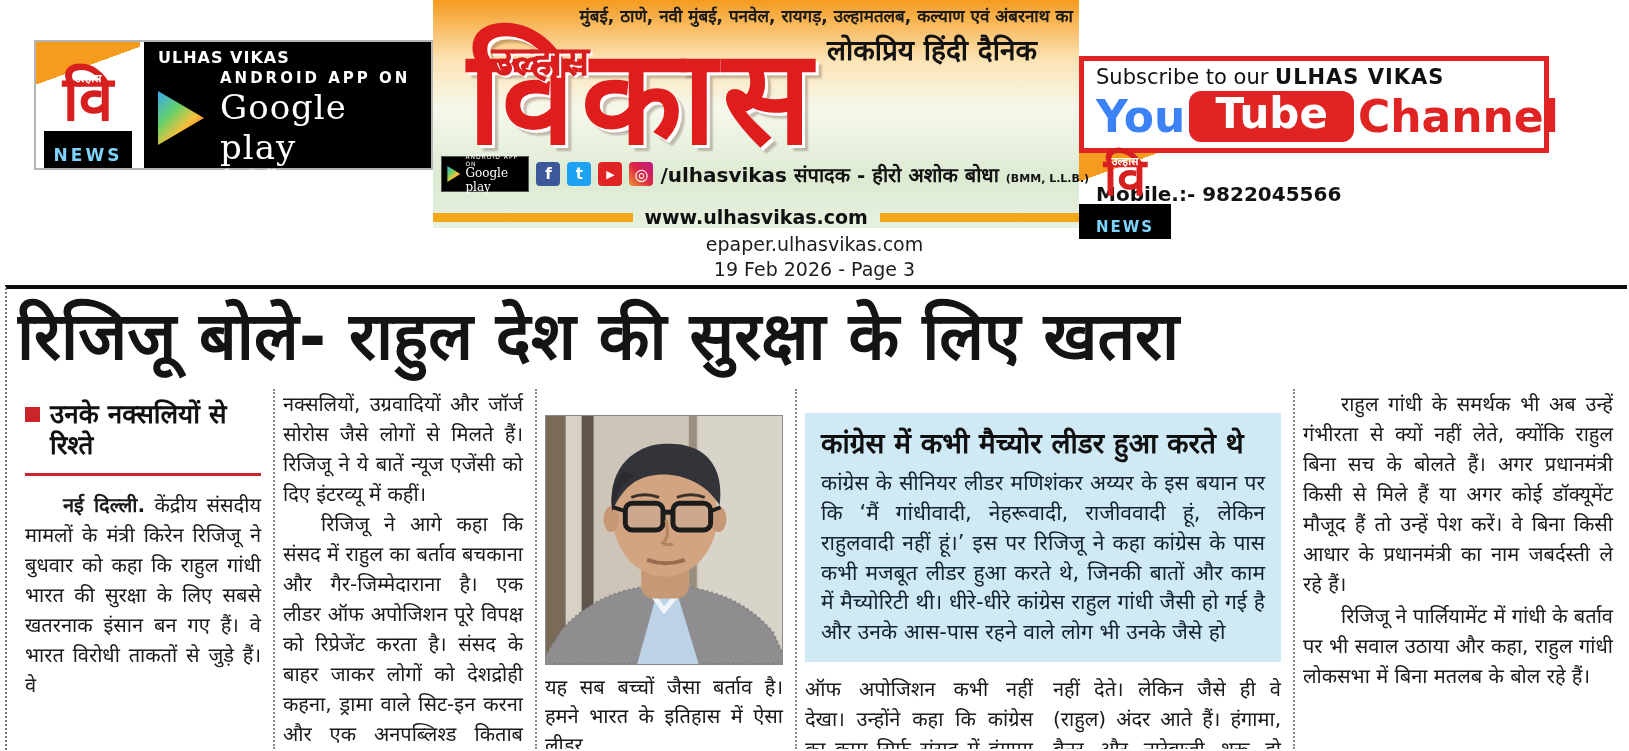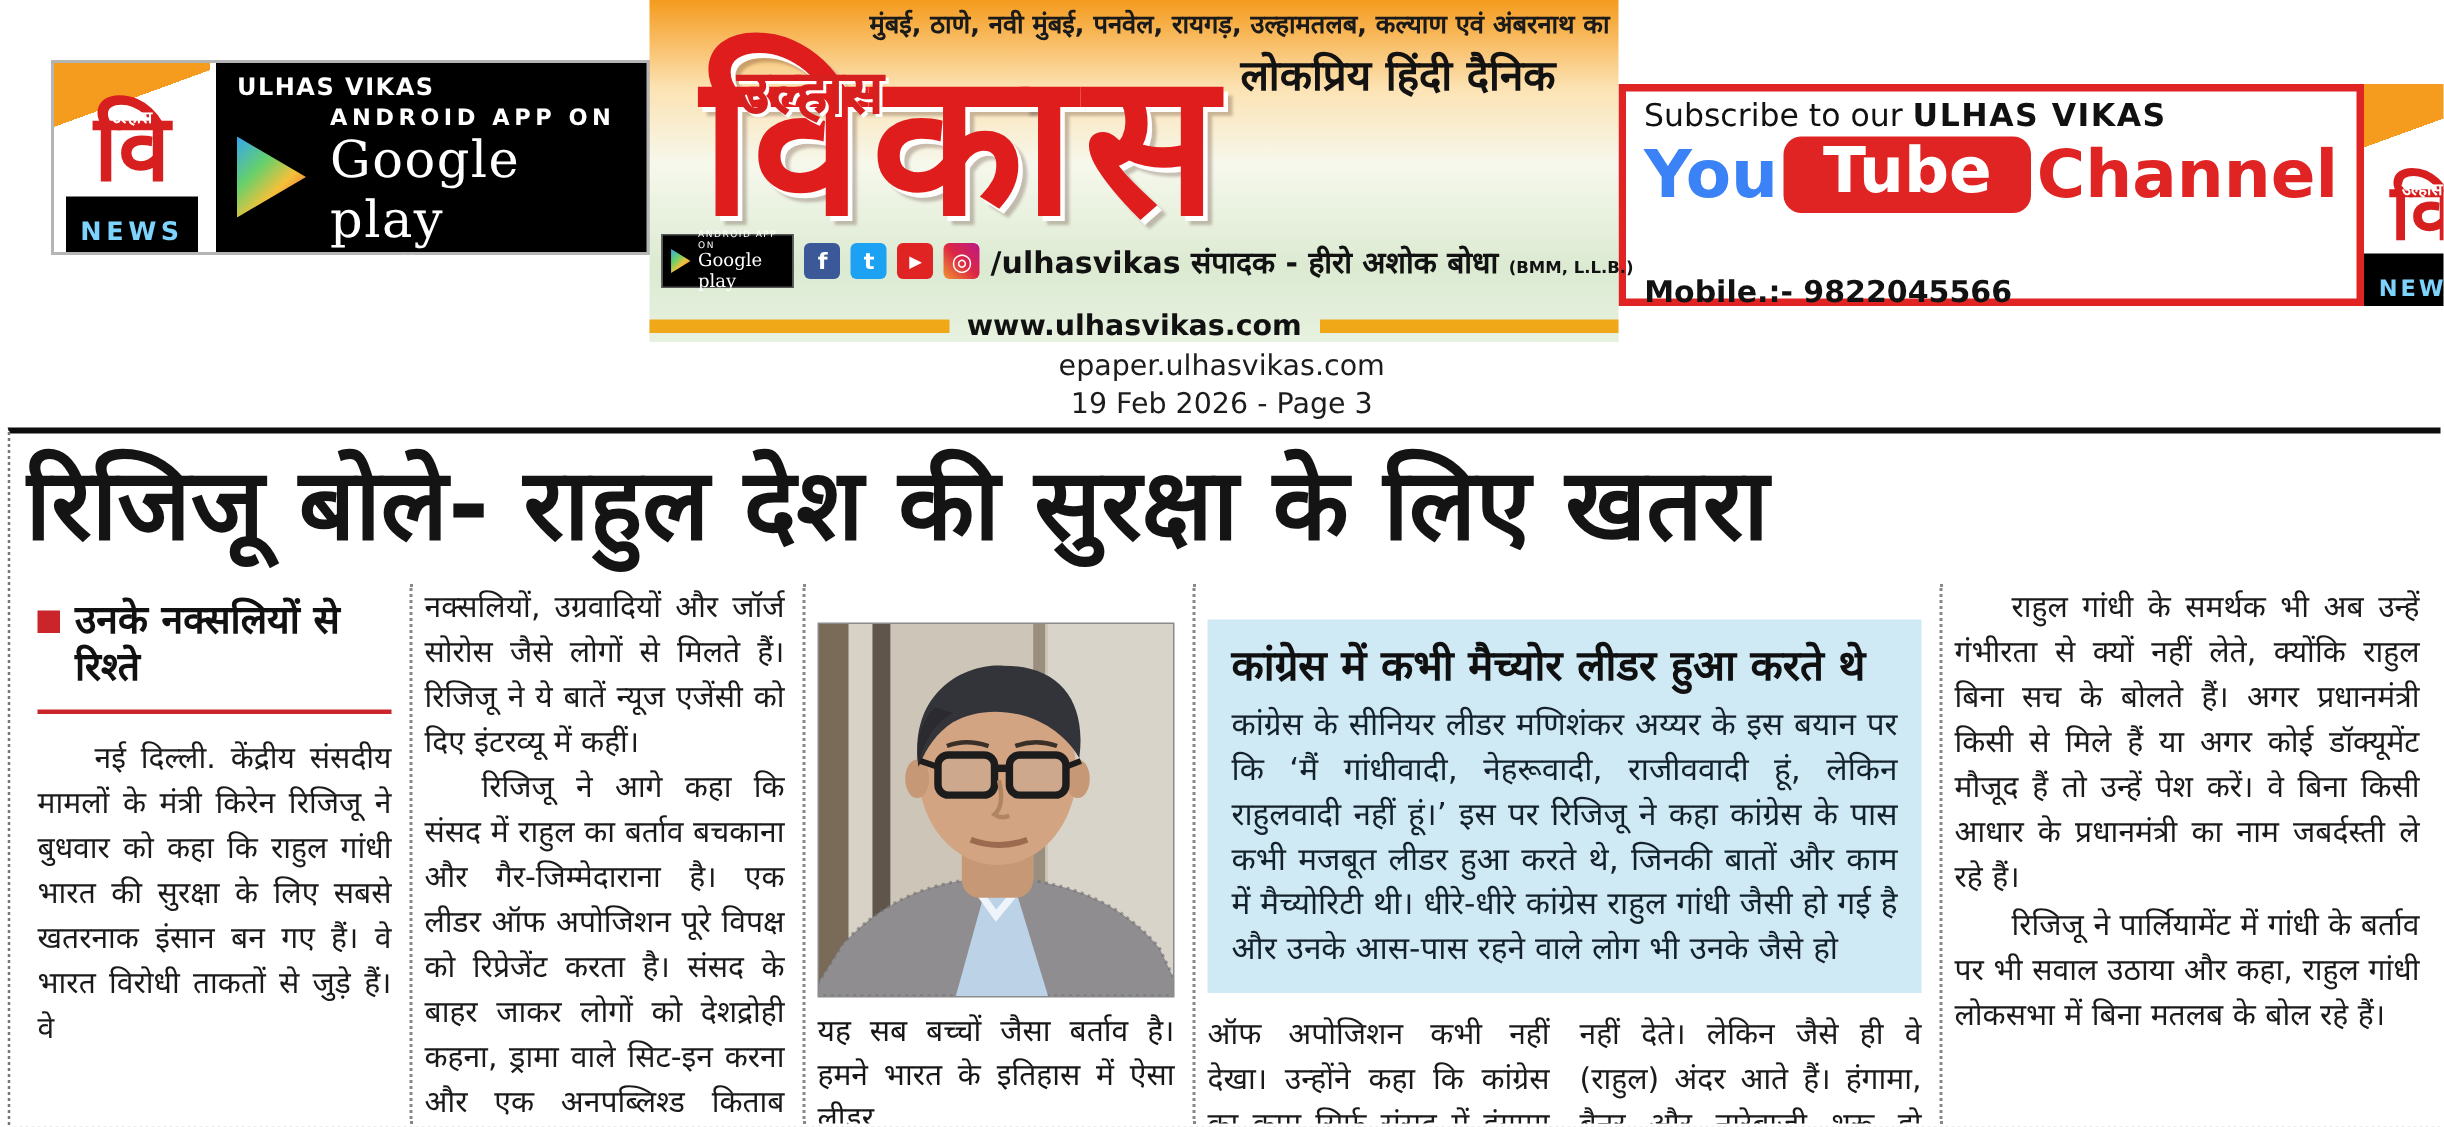--- a/index.html
+++ b/index.html
@@ -58,21 +58,21 @@
   .soc.yt { background: #e02424; font-size: 11px; }
   .soc.ig { background: linear-gradient(45deg, #f09433, #dc2743, #bc1888); font-size: 16px; }
   .mh-handle { font-size: 20px; font-weight: bold; color: #121212; white-space: nowrap; }
   .mh-qual { font-size: 11px; font-weight: bold; }
   .mh-mobile { margin-left: auto; font-size: 20px; font-weight: bold; color: #121212; white-space: nowrap; margin-top: 40px; }
   .mh-web { position: absolute; left: 0; right: 0; bottom: 0; height: 22px; display: flex; align-items: center; }
   .web-bar { flex: 1; height: 9px; background: #f0a818; }
   .web-text { font-size: 19px; font-weight: bold; color: #111; padding: 0 12px; cursor: pointer; }
 
   
-  .right-banner { width: 470px; margin: 56px 80px 0 0; display: flex; align-items: stretch; height: 148px; cursor: pointer; }
+  .right-banner { width: 470px; margin: 56px 80px 0 0; display: flex; align-items: stretch; height: 148px; cursor: pointer; flex-direction: column; }
   .yt-box { flex: 1; border: 5px solid #e02424; background: #fff; padding: 4px 12px 6px; }
   .yt-line1 { font-size: 21px; color: #111; white-space: nowrap; }
   .yt-line1 .brand { font-weight: 900; letter-spacing: 1px; }
   .yt-line2 { display: flex; align-items: center; margin-top: 2px; }
   .yt-you { font-size: 44px; font-weight: 900; color: #3b82f6; }
   .yt-tube { font-size: 42px; font-weight: 900; color: #fff; background: #e02424; border-radius: 12px;
     padding: 0 26px 4px; margin: 0 4px; line-height: 1.1; }
   .yt-channel { font-size: 44px; font-weight: 900; color: #e02424; }
   .rb-logo { width: 92px; background: linear-gradient(160deg, #f59b1e 0 24%, #ffffff 24%);
     display: flex; flex-direction: column; align-items: center; justify-content: flex-end; }
@@ -86,21 +86,21 @@
   
   .article { margin: 4px 2px 0 5px; border-top: 4px solid #0d0d0d; border-left: 2px dotted #777;
     border-bottom: 2px dotted #666; height: 468px; padding: 0 2px 0 10px; overflow: hidden; }
   .headline { font-size: 66px; font-weight: 900; color: #141414; line-height: 1.45;
     white-space: nowrap; overflow: hidden; letter-spacing: 0; }
   .cols { display: grid; grid-template-columns: 258px 262px 260px 498px 1fr; margin-top: 4px; height: 360px; }
   .col { padding: 0 12px 0 8px; border-right: 2px dotted #888; overflow: hidden; }
   .col.last { border-right: none; }
   .body { font-size: 20px; line-height: 1.5; text-align: justify; color: #1a1a1a; }
   .indent { text-indent: 1.9em; }
-  .dateline { font-weight: normal; }
+  .dateline { font-weight: bold; }
 
   .highlight { display: flex; gap: 10px; font-size: 26px; font-weight: 800; line-height: 1.2; color: #111;
     border-bottom: 3px solid #c9252b; padding: 2px 0 12px; margin: 8px 0 12px; }
   .sq { width: 15px; height: 15px; background: #c9252b; margin-top: 8px; flex: none; }
   .col1-body { margin-top: 14px; }
 
   .photo { margin-top: 26px; border: 1px solid #8a8a8a; width: 100%; height: 250px; overflow: hidden; }
   .photo svg { display: block; width: 100%; height: 100%; }
   .caption { font-size: 20px; line-height: 1.45; text-align: justify; margin-top: 8px; color: #161616; }
 

